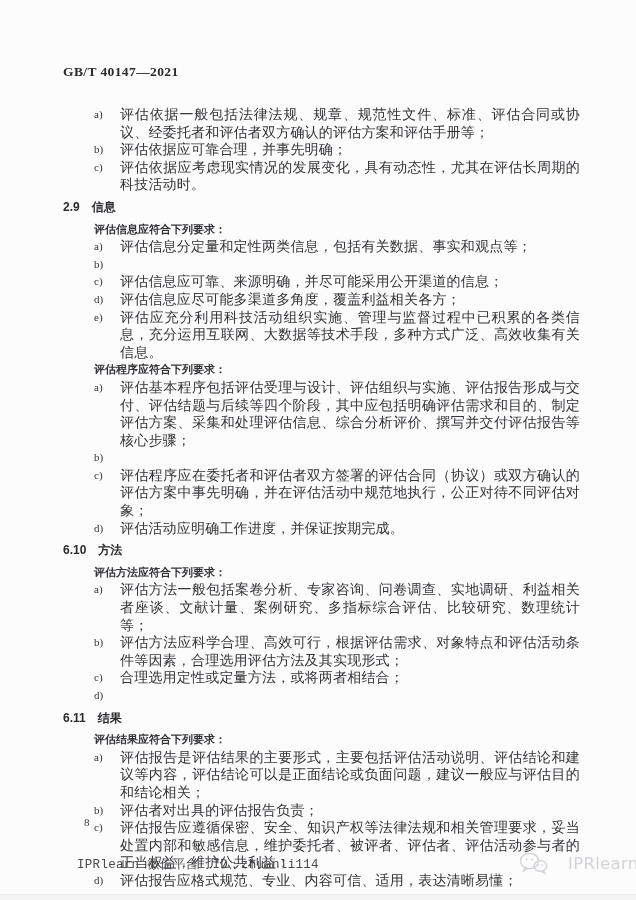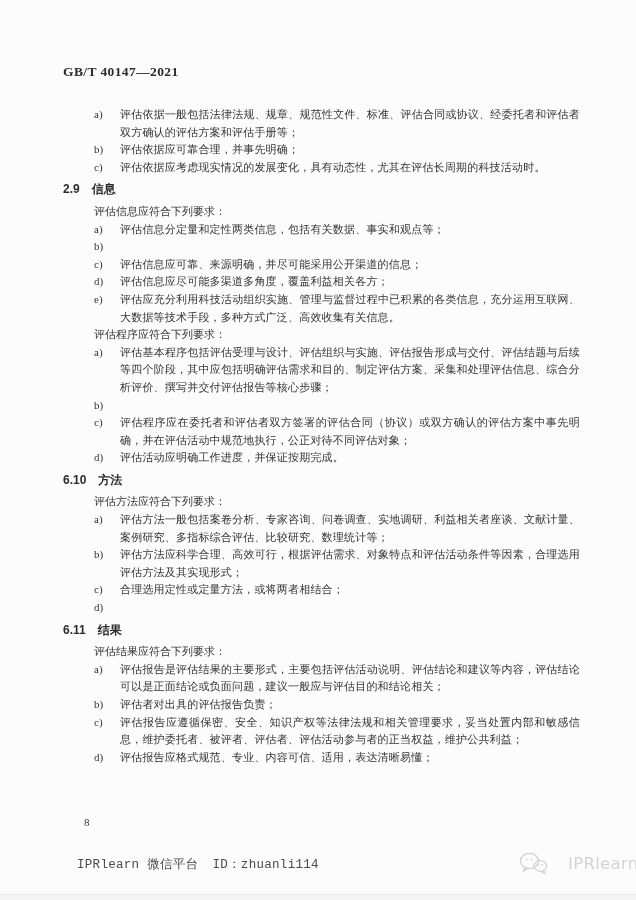--- a/index.html
+++ b/index.html
@@ -32,39 +32,40 @@
     padding-left: 31px;
   }
   .li-label {
     flex: none;
     width: 26px;
     font-size: 11px;
     line-height: 17.6px;
   }
   .li-text {
     flex: 1;
-    font-size: 11px;
+    font-size: 14px;
     line-height: 17.6px;
     text-align: justify;
     letter-spacing: 0.2px;
   }
   .sec-h {
     margin-top: 5px;
     margin-bottom: 4px;
     font-family: "Liberation Sans", sans-serif;
     font-weight: bold;
     font-size: 12px;
     line-height: 17.6px;
     color: #2b2b30;
   }
   .sec-num { display: inline-block; margin-right: 12px; }
   .intro {
     padding-left: 31px;
     font-size: 11px;
     line-height: 17.6px;
+    font-weight: bold;
   }
   .page-num {
     position: absolute;
     left: 84px;
     top: 816px;
     font-size: 11px;
     color: #3a3a3e;
   }
   .footer-line {
     position: absolute;

